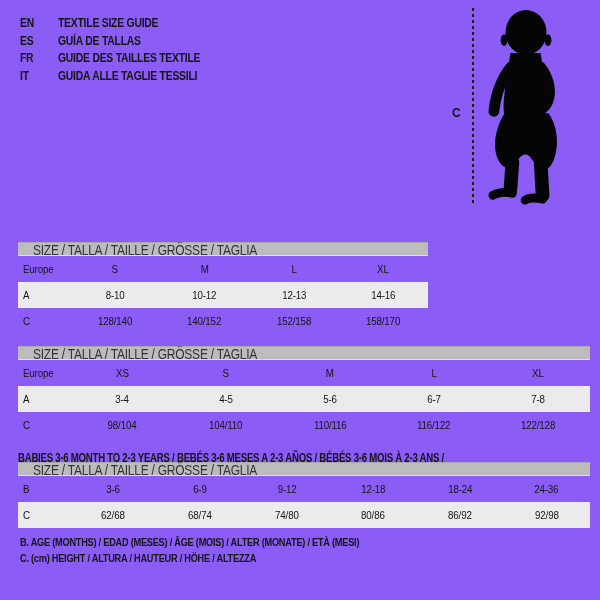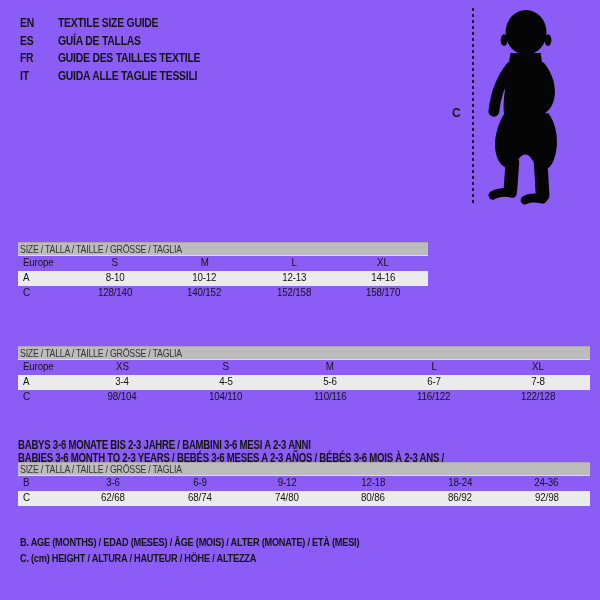--- a/index.html
+++ b/index.html
@@ -23,23 +23,23 @@
   .baby-svg{position:absolute;left:482px;top:8px;}
 
   
   .sec-title{position:absolute;left:18px;font-size:12px;font-weight:bold;white-space:nowrap;}
   .subA{font-size:8px;position:relative;top:2.5px;}
 
   
   .size-table{position:absolute;left:18px;}
   .w-junior{width:410px;} .w-wide{width:572px;}
   .tband{height:14px;line-height:13px;background:#bcbcbc;color:#333333;
-         font-size:11px;padding-left:2px;box-sizing:border-box;
+         font-size:15px;padding-left:15px;box-sizing:border-box;
          border-top:1px solid #a9a9a9;border-bottom:1px solid #dddddd;}
-  .trow{display:flex;height:15px;font-size:11.5px;}
+  .trow{display:flex;height:26px;align-items:center;font-size:11.5px;}
   .trow:nth-child(even){background:#ebebeb;}
   .tcell-label{flex:0 0 52px;padding-left:5px;box-sizing:border-box;text-align:left;}
   .tcell{flex:1;text-align:center;}
 
   
   .footnotes{position:absolute;left:20px;top:536px;}
   .footnote{height:15.8px;font-size:11.5px;font-weight:bold;}
 </style>
 </head>
 <body>
@@ -140,23 +140,20 @@
           <div class="tcell"><span class="cond-c">110/116</span></div>
           <div class="tcell"><span class="cond-c">116/122</span></div>
           <div class="tcell"><span class="cond-c">122/128</span></div>
         </div>
       </div>
   </div>
 
   <div class="sec-title" style="top:421px;margin-top:30px;">
     <span class="cond">BABIES 3-6 MONTH TO 2-3 YEARS / BEBÉS 3-6 MESES A 2-3 AÑOS / BÉBÉS 3-6 MOIS À 2-3 ANS /</span>
   </div>
-  <div class="sec-title" style="top:438px;">
-    <span class="cond">BABYS 3-6 MONATE BIS 2-3 JAHRE / BAMBINI 3-6 MESI A 2-3 ANNI</span>
-  </div>
   <div class="size-table w-wide" style="top:462px;">
     <div class="tband">
       <span class="cond">SIZE / TALLA / TAILLE / GRÖSSE / TAGLIA</span>
     </div>
     <div>
         <div class="trow">
           <div class="tcell-label"><span class="cond-c" style="transform-origin: 0px 50%;">B</span></div>
           <div class="tcell"><span class="cond-c">3-6</span></div>
           <div class="tcell"><span class="cond-c">6-9</span></div>
           <div class="tcell"><span class="cond-c">9-12</span></div>

